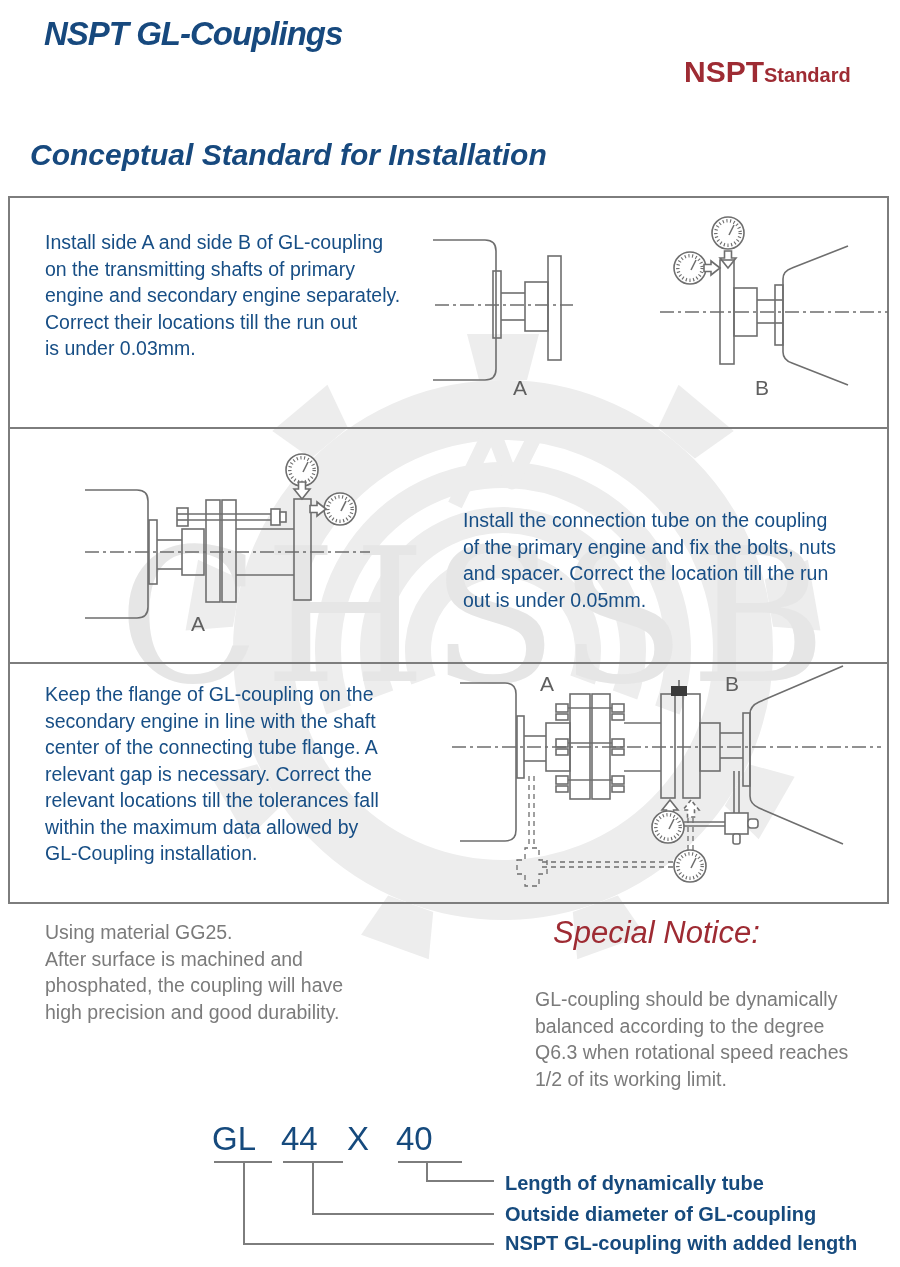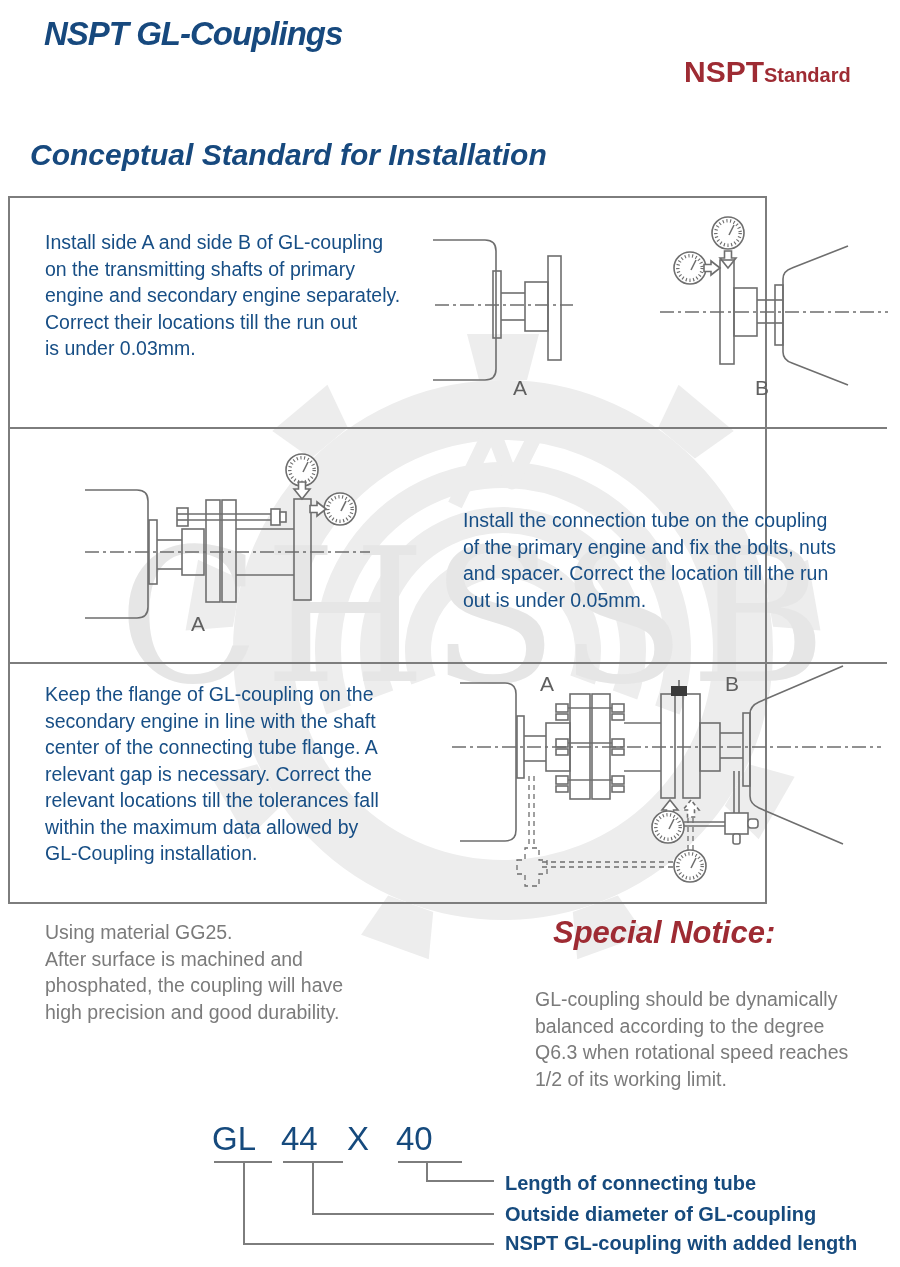--- a/index.html
+++ b/index.html
@@ -16,39 +16,39 @@
   .brand-suffix{font-size:20px;font-weight:bold;color:#9E2B33;}
   .section-heading{left:30px;top:138px;font-size:30px;font-weight:bold;font-style:italic;
          color:#17497E;z-index:2;}
 
   
   .wm-svg{left:0;top:300px;z-index:0;pointer-events:none;}
   .wm-text{left:118px;top:524px;font-family:"DejaVu Serif",serif;font-size:186px;line-height:186px;
            color:#E6E6E6;letter-spacing:4px;z-index:0;pointer-events:none;}
 
   
-  .panel{left:8px;top:196px;width:759px;height:708px;border:2px solid #7D7D7D;
+  .panel{left:8px;top:196px;width:881px;height:708px;border:2px solid #7D7D7D;
          box-sizing:border-box;z-index:1;}
   .row{position:absolute;left:0;width:877px;box-sizing:border-box;}
   .row1{top:0;height:229px;}
   .row2{top:229px;height:235px;border-top:2px solid #7D7D7D;}
   .row3{top:464px;height:240px;border-top:2px solid #7D7D7D;}
   .step-text{font-size:19.5px;line-height:26.5px;color:#174E85;}
   .diag-label{font-size:21px;color:#5F5F5F;}
 
   svg.diag{overflow:visible;}
   .ln{stroke:#6E6E6E;stroke-width:1.6;fill:none;}
   .lnw{stroke:#6E6E6E;stroke-width:1.6;fill:#fff;}
   .cl{stroke:#6E6E6E;stroke-width:1.3;fill:none;stroke-dasharray:14 4 3 4;}
   .dsh{stroke:#6E6E6E;stroke-width:1.3;fill:none;stroke-dasharray:5 4;}
   .blk{fill:#3A3A3A;stroke:none;}
 
   
   .material{left:45px;top:919px;width:340px;font-size:19.5px;line-height:26.5px;color:#7B7B7B;z-index:2;}
-  .notice-title{left:553px;top:915px;font-size:31px;font-weight:bold;font-style:italic;color:#9E2B33;z-index:2;}
+  .notice-title{left:553px;top:915px;font-size:31px;font-weight:normal;font-style:italic;color:#9E2B33;z-index:2;}
   .notice-text{left:535px;top:958px;width:330px;font-size:19.5px;line-height:26.5px;color:#7B7B7B;z-index:2;margin-top:28px;}
 
   
   .code-part{top:1120px;font-size:33px;font-weight:normal;color:#164A7D;text-align:left;z-index:2;}
   .cp0{left:212px;width:62px;}
   .cp1{left:281px;width:62px;}
   .cp2{left:347px;width:36px;}
   .cp3{left:396px;width:66px;}
   .rule{background:#7D7D7D;z-index:2;}
   .des-label{left:505px;font-size:20px;font-weight:bold;color:#164A7D;line-height:22px;z-index:2;}
@@ -269,17 +269,17 @@
   <div class="abs rule" style="left:283px;top:1161px;width:60px;height:2px;"></div>
   <div class="abs rule" style="left:398px;top:1161px;width:64px;height:2px;"></div>
 
   <div class="abs rule" style="left:426px;top:1161px;width:2px;height:21px;"></div>
   <div class="abs rule" style="left:426px;top:1180px;width:68px;height:2px;"></div>
   <div class="abs rule" style="left:312px;top:1161px;width:2px;height:54px;"></div>
   <div class="abs rule" style="left:312px;top:1213px;width:182px;height:2px;"></div>
   <div class="abs rule" style="left:243px;top:1161px;width:2px;height:84px;"></div>
   <div class="abs rule" style="left:243px;top:1243px;width:251px;height:2px;"></div>
 
-  <div class="abs des-label" style="top:1172px;">Length of connecting tube</div>
+  <div class="abs des-label" style="top:1172px;">Length of dynamically tube</div>
   <div class="abs des-label" style="top:1232px;">NSPT GL-coupling with added length</div>
   <div class="abs des-label" style="top:1203px;">Outside diameter of GL-coupling</div>
 
 </div>
 
 </body></html>

